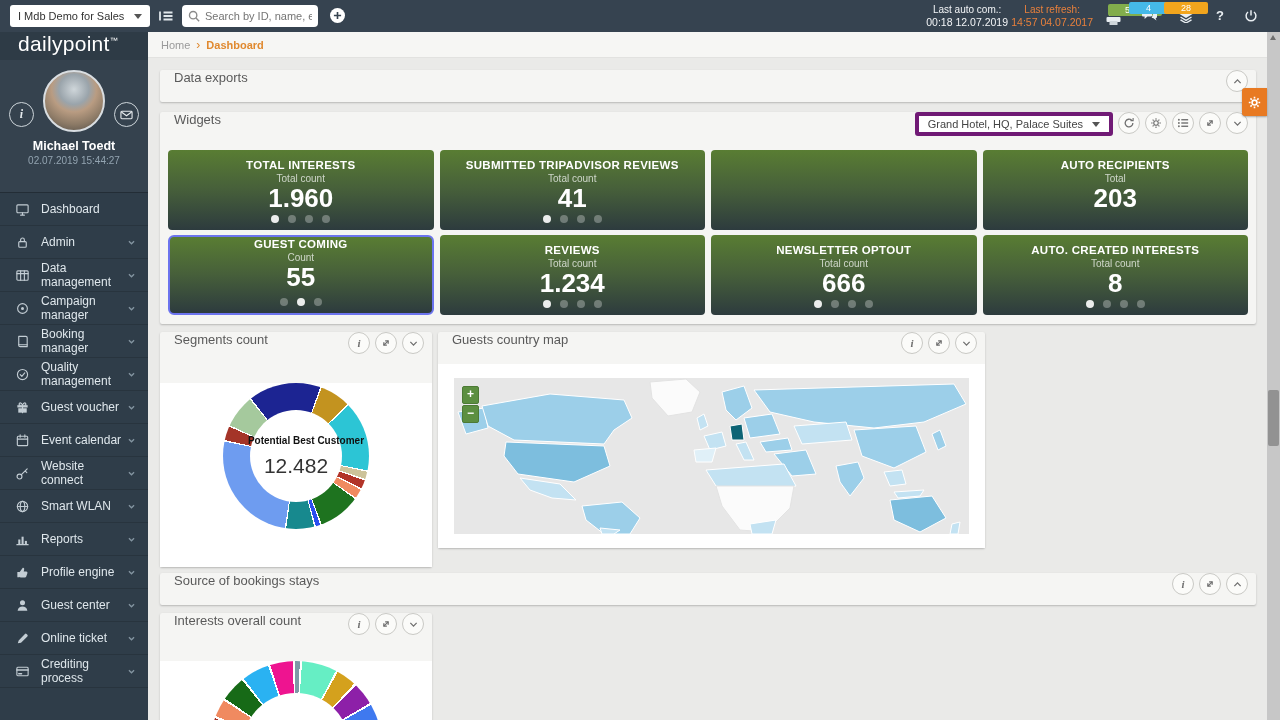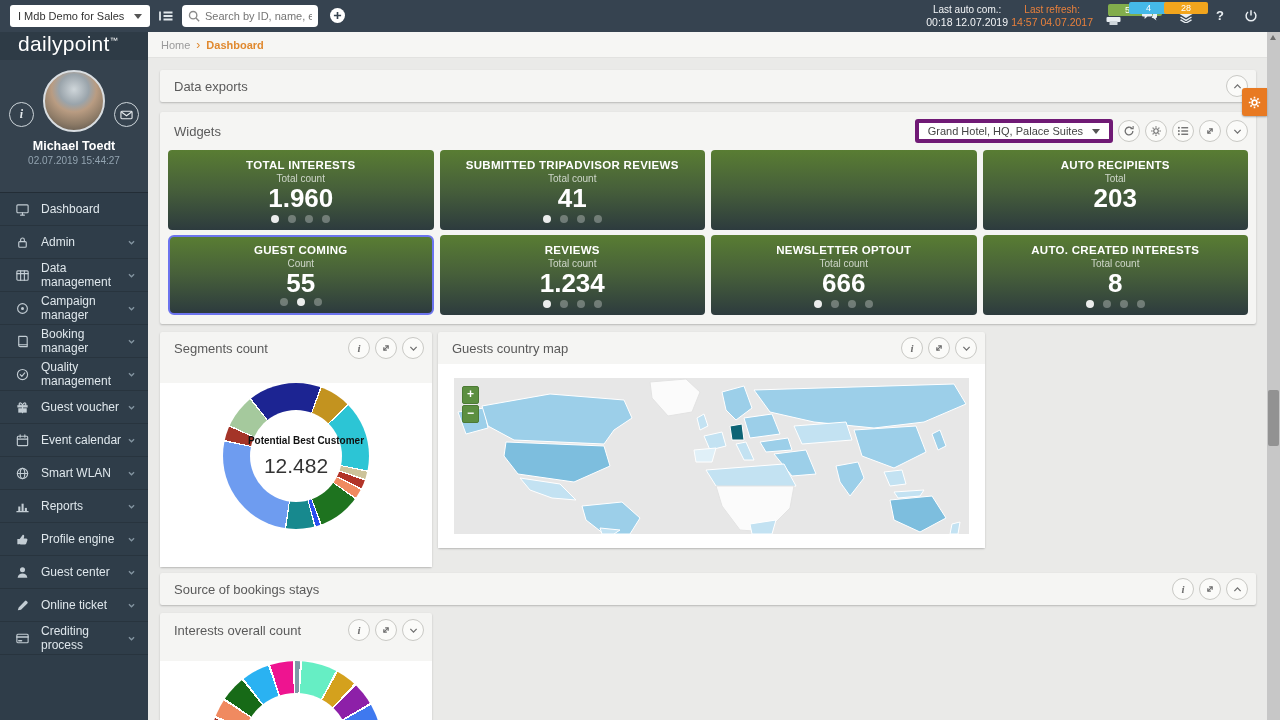--- a/index.html
+++ b/index.html
@@ -49,37 +49,37 @@
   .mi .ic svg { width:15px; height:15px; display:block; }
   .mi .chev { margin-left:auto; color:#8495a1; }
   
   .breadcrumb { position:absolute; top:32px; left:148px; right:0; height:26px; background:#f6f6f4; border-bottom:1px solid #e2e2e0;
     display:flex; align-items:center; padding-left:13px; font-size:11px; z-index:10; }
   .bc-home { color:#9a9a9a; cursor:pointer; }
   .bc-sep { color:#e0892f; margin:0 6px; font-size:12px; }
   .bc-cur { color:#e0892f; font-weight:bold; }
   .content { position:absolute; top:58px; left:148px; width:1119px; height:662px; padding:12px 11px 0 12px; }
   .panel { background:#f5f5f3; border-radius:2px; box-shadow:0 1px 2px rgba(0,0,0,.22); }
-  .phead { height:32px; display:flex; align-items:center; padding:0 8px 0 14px; }
+  .phead { height:32px; display:flex; padding:0 8px 0 14px; }
   .ptitle { font-size:13px; color:#5a5a5a; }
   .pspace { flex:1; }
   .circle-btn { width:22px; height:22px; border-radius:50%; border:1px solid #c9c9c5; background:#fbfbf9; color:#6f6f6f;
     display:flex; align-items:center; justify-content:center; cursor:pointer; margin-left:5px; flex:none;
     font-size:11px; font-weight:bold; }
   .circle-btn .serif-i { font-family:"Liberation Serif",serif; font-style:italic; }
   
   #panel-widgets { margin-top:10px; padding-bottom:9px; }
   #panel-widgets .phead { height:38px; }
   .hotel-select { height:24px; border:4px solid #701a75; border-radius:3px; background:#fff; font-size:11px; color:#444;
     display:flex; align-items:center; padding:0 9px; cursor:pointer; }
   .hotel-select .caret { margin-left:9px; width:0; height:0; border-left:4px solid transparent; border-right:4px solid transparent; border-top:5px solid #555; }
   .tiles { display:grid; grid-template-columns:repeat(4,1fr); gap:5px 6px; margin:0 8px; }
   .tile { position:relative; height:80px; border-radius:4px; color:#fff; text-align:center; padding-top:9px; cursor:pointer;
     background:linear-gradient(180deg,#597d33 0%,#47603a 48%,#2d3b3e 100%); }
-  .tile.sel { border:2px solid #6c74ee; border-radius:6px; padding-top:7px; }
+  .tile.sel { border:2px solid #6c74ee; border-radius:6px; padding-top:1px; }
   .tile-title { font-size:11.5px; font-weight:bold; letter-spacing:.3px; }
   .tile-sub { font-size:10px; color:rgba(255,255,255,.72); margin-top:2px; }
   .tile-value { font-size:26px; font-weight:bold; margin-top:0; line-height:28px; }
   .tile-dots { position:absolute; bottom:7px; left:0; right:0; display:flex; justify-content:center; gap:9px; }
   .dot { width:8px; height:8px; border-radius:50%; background:rgba(255,255,255,.30); }
   .dot.active { background:rgba(255,255,255,.9); }
   
   .charts-row { display:flex; gap:6px; margin-top:8px; align-items:flex-start; }
   .panel-body { background:#fff; }
   #panel-segments { width:272px; }
@@ -305,20 +305,34 @@
           <span>Event calendar</span>
           <span class="chev">
             <svg width="9" height="9" viewBox="0 0 14 14" fill="none" stroke="currentColor" stroke-width="2">
               <path d="M3 5l4 4 4-4"></path>
             </svg>
           </span>
         </div>
         <div class="mi">
           <span class="ic">
             <svg viewBox="0 0 16 16" fill="none" stroke="currentColor" stroke-width="1.2" stroke-linecap="round" stroke-linejoin="round">
+              <circle cx="4.8" cy="11.2" r="2.6"></circle>
+              <path d="M6.8 9.2L13 3M10.8 5.2l1.8 1.8"></path>
+            </svg>
+          </span>
+          <span>Website connect</span>
+          <span class="chev">
+            <svg width="9" height="9" viewBox="0 0 14 14" fill="none" stroke="currentColor" stroke-width="2">
+              <path d="M3 5l4 4 4-4"></path>
+            </svg>
+          </span>
+        </div>
+        <div class="mi">
+          <span class="ic">
+            <svg viewBox="0 0 16 16" fill="none" stroke="currentColor" stroke-width="1.2" stroke-linecap="round" stroke-linejoin="round">
               <circle cx="8" cy="8" r="5.5"></circle>
               <ellipse cx="8" cy="8" rx="2.4" ry="5.5"></ellipse>
               <path d="M2.5 8h11"></path>
             </svg>
           </span>
           <span>Smart WLAN</span>
           <span class="chev">
             <svg width="9" height="9" viewBox="0 0 14 14" fill="none" stroke="currentColor" stroke-width="2">
               <path d="M3 5l4 4 4-4"></path>
             </svg>

